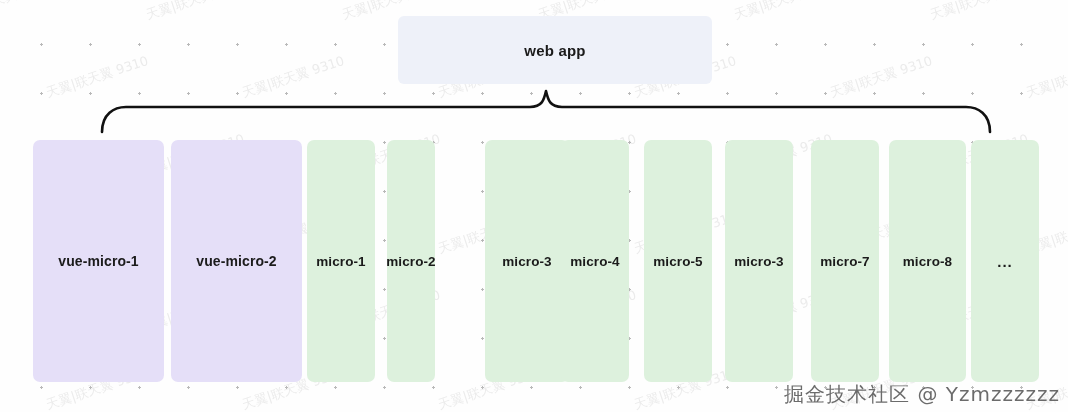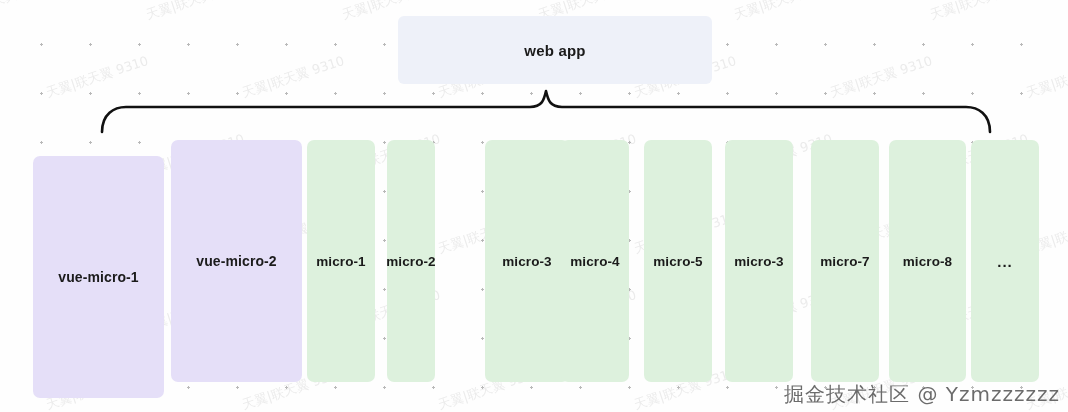--- a/index.html
+++ b/index.html
@@ -162,21 +162,21 @@
     <span class="webapp-label">web app</span>
   </div>
 
   <div class="brace">
     <svg width="892" height="46" viewBox="0 0 892 46" fill="none" xmlns="http://www.w3.org/2000/svg">
       <path d="M2 44 C2 26, 14 19, 26 19 L430 19 C442 19, 444 12, 446 3 C448 12, 450 19, 462 19 L866 19 C878 19, 890 26, 890 44" stroke="#111111" stroke-width="2.6" stroke-linecap="round" stroke-linejoin="round" fill="none"></path>
     </svg>
   </div>
 
   <div class="row" id="children-row">
-      <div class="mbox vue" style="left: 33px; width: 131px; margin-top: 16px;">
+      <div class="mbox vue" style="left: 33px; width: 131px;">
         <span class="mbox-label">vue-micro-1</span>
       </div>
       <div class="mbox vue" style="left: 171px; width: 131px;">
         <span class="mbox-label">vue-micro-2</span>
       </div>
       <div class="mbox micro" style="left: 307px; width: 68px;">
         <span class="mbox-label">micro-1</span>
       </div>
       <div class="mbox micro" style="left: 387px; width: 48px;">
         <span class="mbox-label">micro-2</span>

